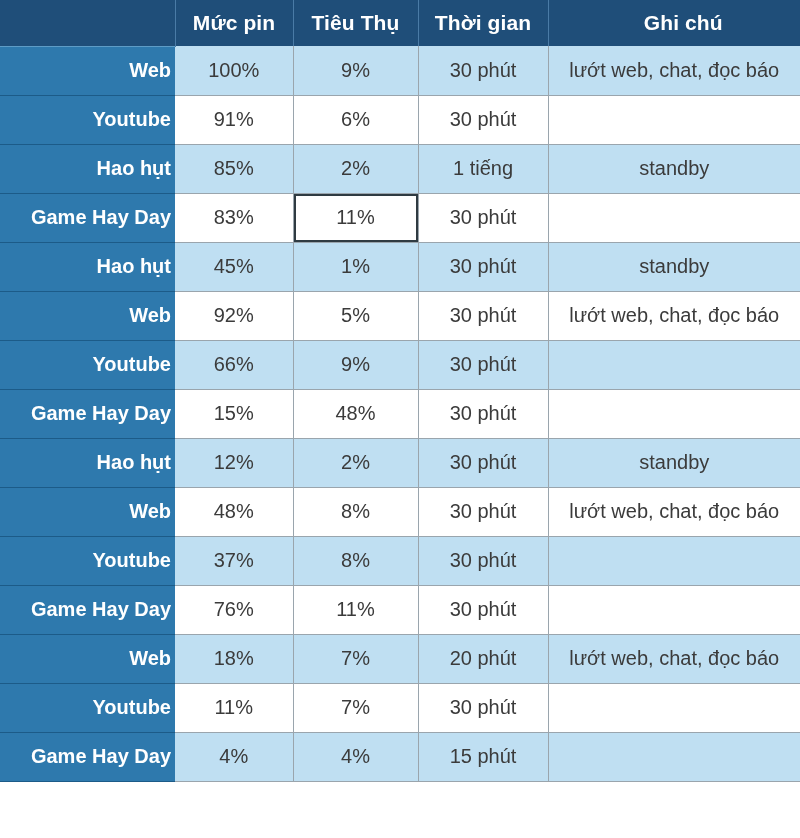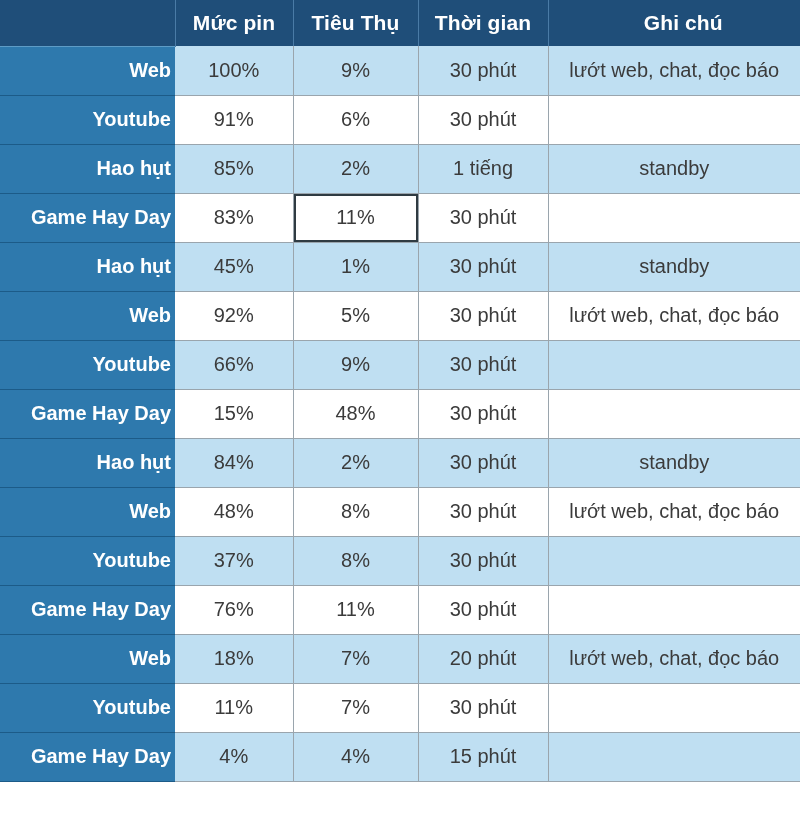--- a/index.html
+++ b/index.html
@@ -166,21 +166,21 @@
       </tr>
       <tr class="plain">
         <td class="row-label">Game Hay Day</td>
         <td class="cell num">15%</td>
         <td class="cell num">48%</td>
         <td class="cell text">30 phút</td>
         <td class="cell text"></td>
       </tr>
       <tr class="band">
         <td class="row-label">Hao hụt</td>
-        <td class="cell num">84%</td>
+        <td class="cell num">12%</td>
         <td class="cell num">2%</td>
         <td class="cell text">30 phút</td>
         <td class="cell text">standby</td>
       </tr>
       <tr class="plain">
         <td class="row-label">Web</td>
         <td class="cell num">48%</td>
         <td class="cell num">8%</td>
         <td class="cell text">30 phút</td>
         <td class="cell text">lướt web, chat, đọc báo</td>

